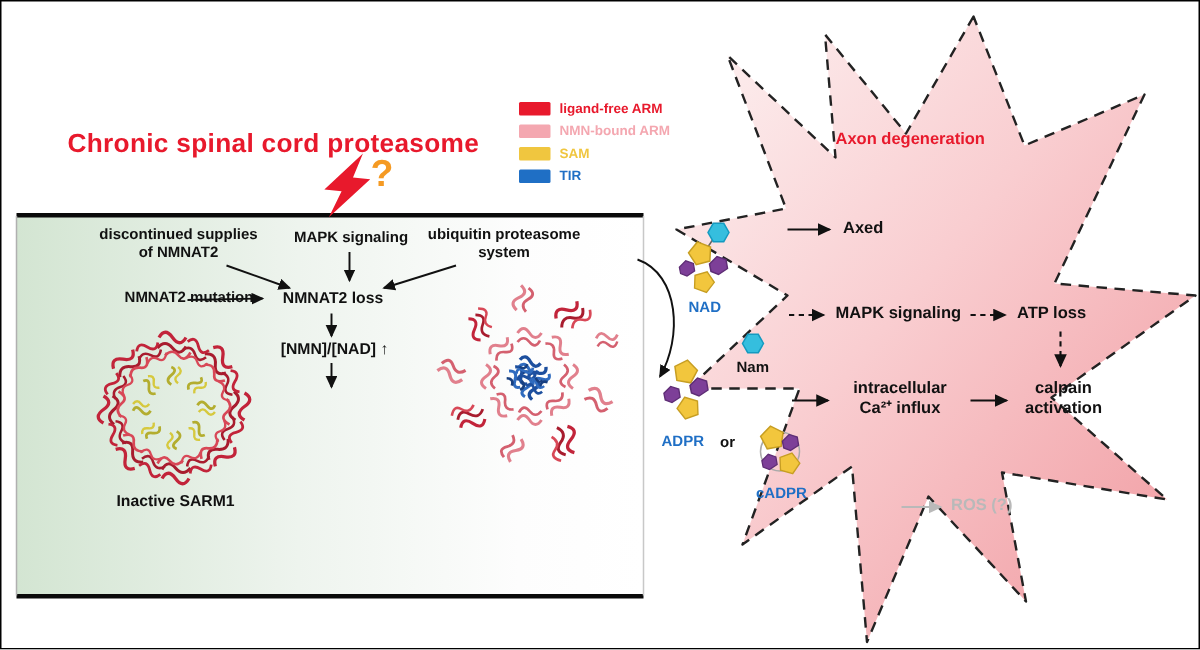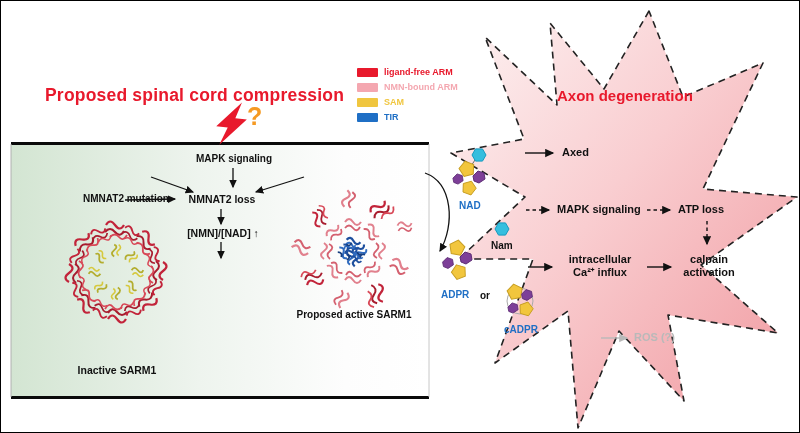--- a/index.html
+++ b/index.html
@@ -6,28 +6,28 @@
   .stage{
     position:relative;width:800px;height:433px;margin:0 auto;
     background:#ffffff;border:1px solid #000;box-sizing:border-box;
     overflow:hidden;font-family:"Liberation Sans",sans-serif;
   }
   svg#gfx{position:absolute;left:0;top:0;}
   .t{position:absolute;color:#111;line-height:1.15;}
   .c{text-align:center;}
   .fig-title{font-size:17.5px;font-weight:bold;color:#e8192c;letter-spacing:.2px;}
   .qmark{font-size:25px;font-weight:bold;color:#f59a23;}
-  .legend{position:absolute;left:356px;top:66px;display:flex;flex-direction:column;gap:5px;}
+  .legend{position:absolute;left:345px;top:66px;display:flex;flex-direction:column;gap:5px;}
   .legend-row{display:flex;align-items:center;gap:6px;}
   .legend-swatch{width:21px;height:9px;border-radius:1px;}
   .legend-label{font-size:9px;font-weight:bold;white-space:nowrap;}
   .node{font-size:10px;font-weight:bold;}
   .node-lg{font-size:10.5px;font-weight:bold;}
   .mol-label{font-size:10px;font-weight:bold;color:#1f6fc5;}
-  .axon-title{font-size:15px;font-weight:bold;color:#e8192c;}
+  .axon-title{font-size:11px;font-weight:bold;color:#e8192c;}
   .axon-step{font-size:11px;font-weight:bold;}
   .ros{color:#b9b9b9;}
 </style>
 </head>
 <body>
 
 <div class="stage">
 
   <svg id="gfx" width="800" height="433" viewBox="0 0 800 433">
     <defs>
@@ -180,21 +180,21 @@
       <line x1="524" y1="152" x2="552" y2="152" marker-end="url(#mA)"></line>
       <line x1="525" y1="209" x2="548" y2="209" stroke-dasharray="3.5 3" marker-end="url(#mA)"></line>
       <line x1="646" y1="209" x2="669" y2="209" stroke-dasharray="3.5 3" marker-end="url(#mA)"></line>
       <line x1="706" y1="220" x2="706" y2="243" stroke-dasharray="3.5 3" marker-end="url(#mA)"></line>
       <line x1="527" y1="266" x2="551" y2="266" marker-end="url(#mA)"></line>
       <line x1="646" y1="266" x2="670" y2="266" marker-end="url(#mA)"></line>
       <line x1="600" y1="337" x2="626" y2="337" stroke="#b9b9b9" marker-end="url(#mG)"></line>
     </g>
   </svg>
 
-  <div class="t fig-title" style="left:44px;top:84px;">Proposed spinal cord compression</div>
+  <div class="t fig-title" style="left:44px;top:84px;">Chronic spinal cord proteasome</div>
   <div class="t qmark" style="left:246px;top:101px;">?</div>
 
   <div class="legend">
     <div class="legend-row">
       <span class="legend-swatch" style="background: rgb(232, 25, 44);"></span>
       <span class="legend-label" style="color: rgb(232, 25, 44);">ligand-free ARM</span>
     </div>
     <div class="legend-row">
       <span class="legend-swatch" style="background: rgb(244, 167, 176);"></span>
       <span class="legend-label" style="color: rgb(244, 167, 176); text-align: center;">NMN-bound ARM</span>
@@ -202,26 +202,27 @@
     <div class="legend-row">
       <span class="legend-swatch" style="background: rgb(240, 198, 63);"></span>
       <span class="legend-label" style="color: rgb(240, 198, 63);">SAM</span>
     </div>
     <div class="legend-row">
       <span class="legend-swatch" style="background: rgb(31, 111, 197);"></span>
       <span class="legend-label" style="color: rgb(31, 111, 197);">TIR</span>
     </div>
   </div>
 
+  <div class="t node c" style="left:62px;top:150px;width:112px;">discontinued supplies of NMNAT2</div>
   <div class="t node c" style="left:194px;top:152px;width:78px;">MAPK signaling</div>
+  <div class="t node c" style="left:282px;top:150px;width:106px;">ubiquitin proteasome system</div>
   <div class="t node c" style="left:34px;top:192px;width:92px;margin-left:45px;">NMNAT2 mutation</div>
   <div class="t node-lg c" style="left:184px;top:192px;width:74px;">NMNAT2 loss</div>
   <div class="t node-lg c" style="left:178px;top:226px;width:88px;">[NMN]/[NAD] ↑</div>
-  <div class="t node-lg c" style="left:72px;top:327px;width:88px;margin-top:36px;">Inactive SARM1</div>
-  <div class="t node c" style="left:288px;top:308px;width:130px;">Proposed active SARM1</div>
+  <div class="t node-lg c" style="left:72px;top:327px;width:88px;">Inactive SARM1</div>
 
   <div class="t mol-label" style="left:458px;top:199px;">NAD</div>
   <div class="t node" style="left:490px;top:239px;font-size:10px;">Nam</div>
   <div class="t mol-label" style="left:440px;top:288px;">ADPR</div>
   <div class="t node" style="left:479px;top:289px;">or</div>
   <div class="t mol-label" style="left:503px;top:323px;">cADPR</div>
 
   <div class="t axon-title" style="left:556px;top:86px;">Axon degeneration</div>
   <div class="t axon-step" style="left:561px;top:145px;">Axed</div>
   <div class="t axon-step" style="left:556px;top:202px;">MAPK signaling</div>

